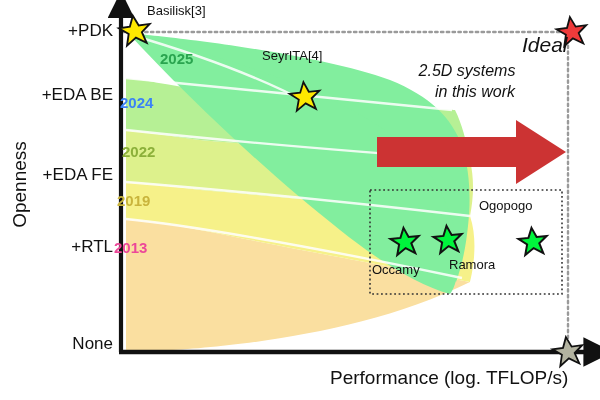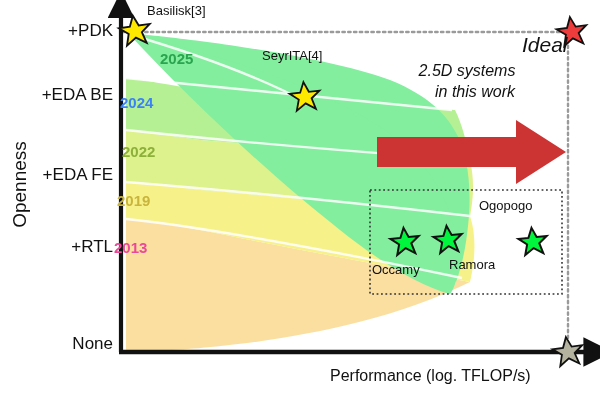--- a/index.html
+++ b/index.html
@@ -49,21 +49,21 @@
     font-size: 19px;
     color: #111111;
     left: -41px;
     top: 175px;
     width: 120px;
     text-align: center;
     transform: rotate(-90deg);
     transform-origin: center center;
   }
   #x-axis-title {
-    font-size: 16px;
+    font-size: 19px;
     color: #111111;
     left: 330px;
     top: 368px;
   }
 
   
   .band-label {
     font-size: 15px;
     font-weight: 700;
   }

